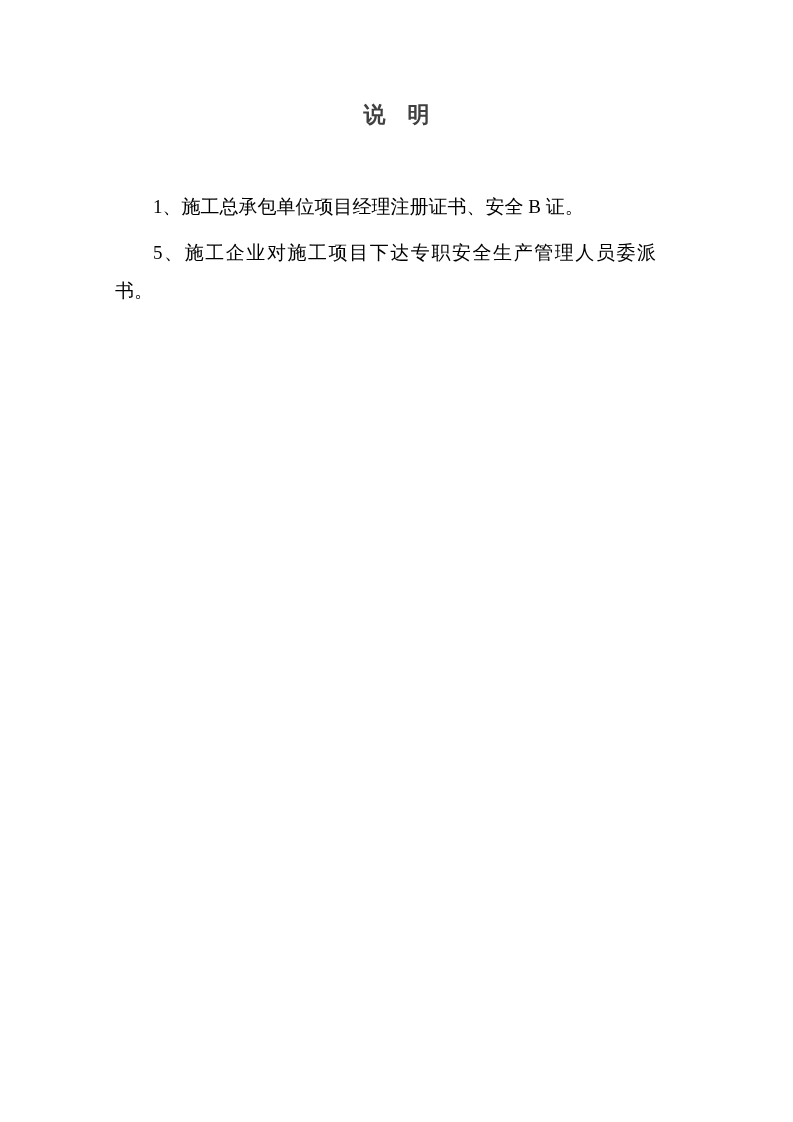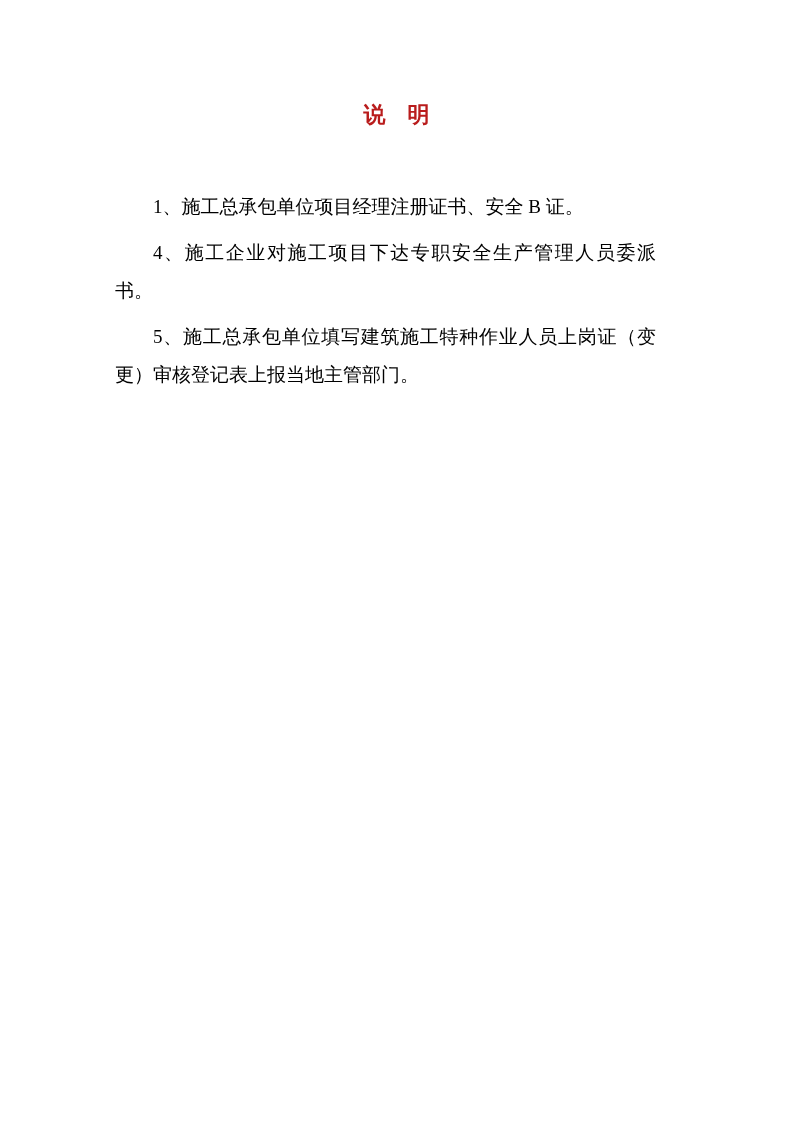--- a/index.html
+++ b/index.html
@@ -16,21 +16,21 @@
     overflow: hidden;
     box-sizing: border-box;
   }
   .doc-title {
     margin: 104px 0 0 0;
     text-align: center;
     font-family: "Liberation Sans", "DejaVu Sans", sans-serif;
     font-weight: bold;
     font-size: 22px;
     line-height: 22px;
-    color: #b91c1c;
+    color: #404040;
   }
   .doc-body {
     margin: 62px 120px 0 115px;
   }
   .doc-body p {
     margin: 0 17px 8px 0;
     font-family: "Liberation Serif", "DejaVu Serif", serif;
     font-size: 19px;
     line-height: 38px;
     color: #000000;
@@ -40,16 +40,15 @@
   }
 </style>
 </head>
 <body>
 
 <div class="page">
   <h1 class="doc-title">说　明</h1>
 
   <div class="doc-body">
     <p>1、施工总承包单位项目经理注册证书、安全 B 证。</p>
-    <p>4、施工企业对施工项目下达专职安全生产管理人员委派书。</p>
-    <p>5、施工总承包单位填写建筑施工特种作业人员上岗证（变更）审核登记表上报当地主管部门。</p>
+    <p>5、施工企业对施工项目下达专职安全生产管理人员委派书。</p>
   </div>
 </div>
 
 </body></html>

